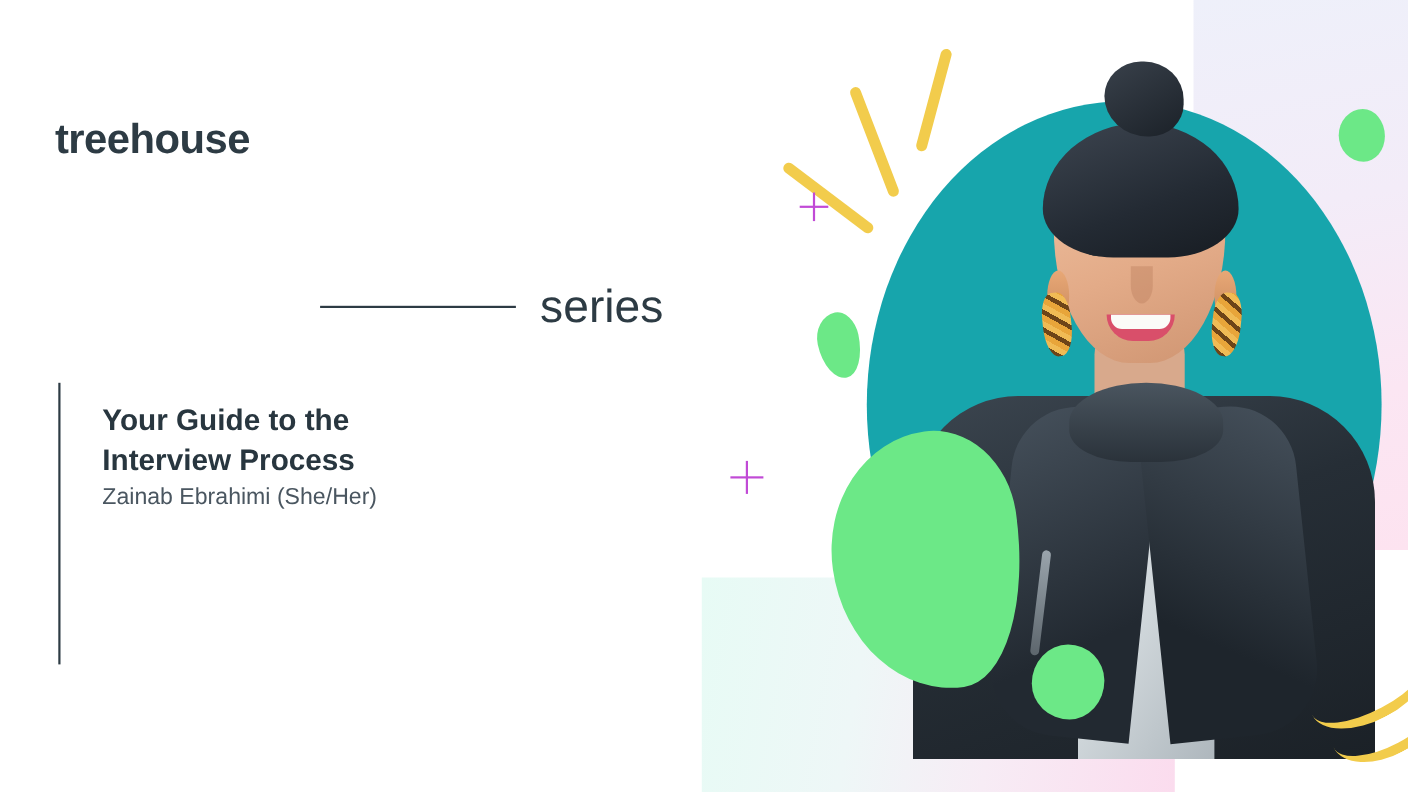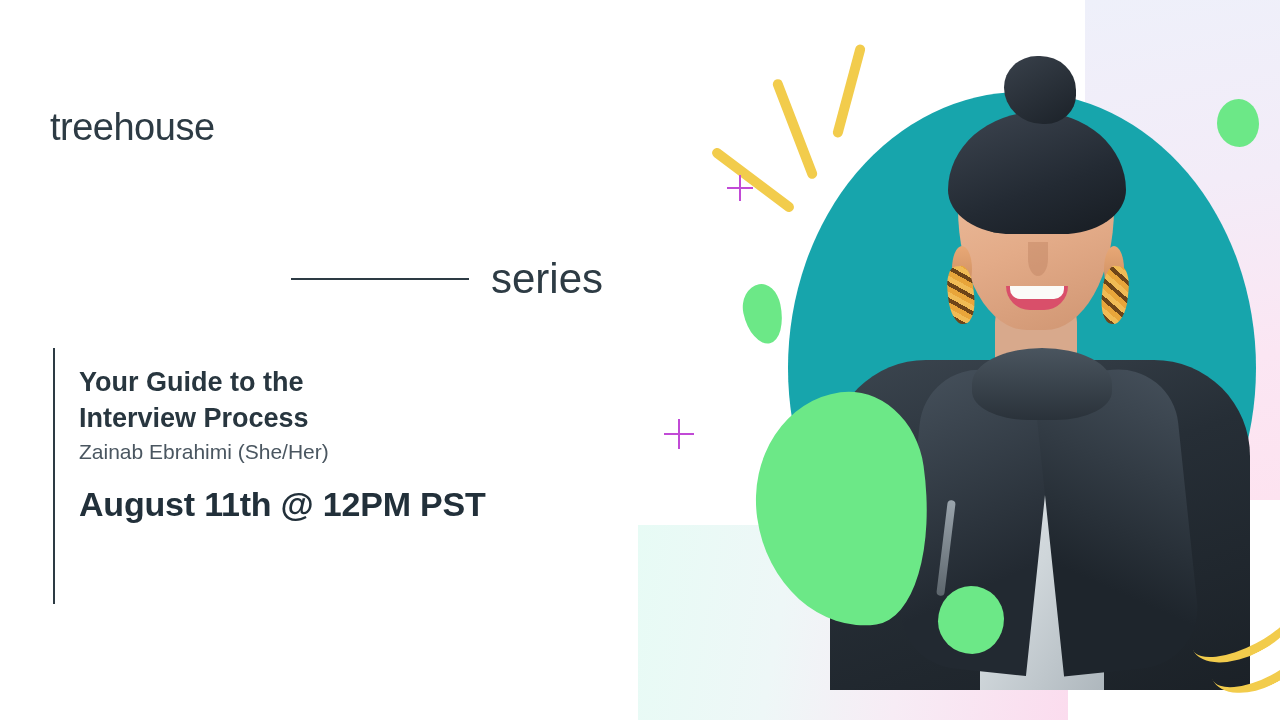--- a/index.html
+++ b/index.html
@@ -245,21 +245,21 @@
     background: repeating-linear-gradient(35deg, #e8a53a 0 5px, #6d4418 5px 9px, #f0bb55 9px 14px);
   }
   .sp-earring-l { left: 158px; transform: rotate(-6deg); }
   .sp-earring-r { left: 312px; transform: rotate(6deg); }
 
   
   .brand {
     position: absolute;
     left: 50px; top: 106px;
     font-size: 38px;
-    font-weight: 400;
+    font-weight: 700;
     letter-spacing: -0.5px;
     color: #2d3b44;
   }
   .headline-outline {
     position: absolute;
     left: 42px; top: 158px;
     font-size: 80px;
     font-weight: 400;
     letter-spacing: 1px;
     color: transparent;
@@ -285,21 +285,21 @@
     font-weight: 400;
     color: #2d3b44;
     letter-spacing: 0px;
   }
 
   .info-block {
     position: absolute;
     left: 53px; top: 348px;
     height: 256px;
     border-left: 2px solid #2d3b44;
-    padding-left: 24px;
+    padding-left: 38px;
     box-sizing: border-box;
   }
   .info-title {
     font-size: 27px;
     font-weight: 700;
     line-height: 1.34;
     color: #28363f;
     margin: 16px 0 0 0;
     max-width: 330px;
   }
@@ -377,16 +377,15 @@
     <div class="series-rule"></div>
     <div class="series-word">series</div>
   </div>
 
   <div class="info-block">
     <p class="info-title">
       <span>Your Guide to the</span><br>
       <span>Interview Process</span>
     </p>
     <p class="info-name">Zainab Ebrahimi (She/Her)</p>
-    <p class="info-date">August 11th @ 12PM PST</p>
   </div>
 
 </div>
 
 </body></html>

